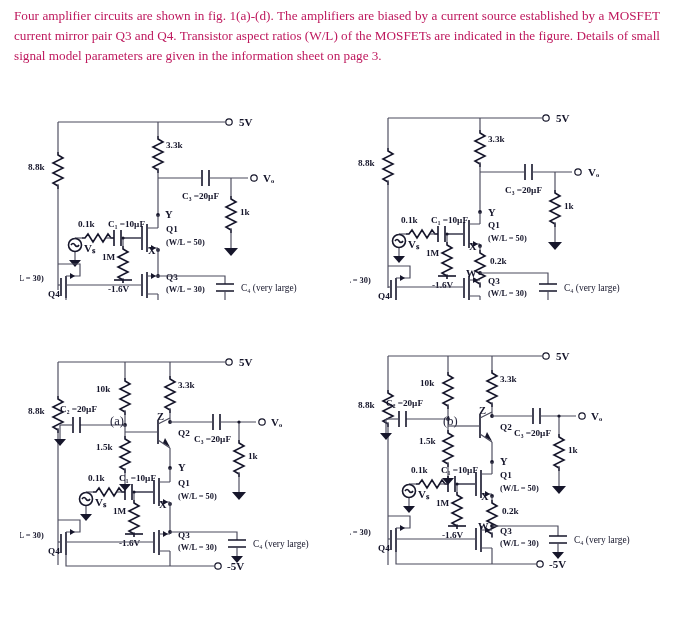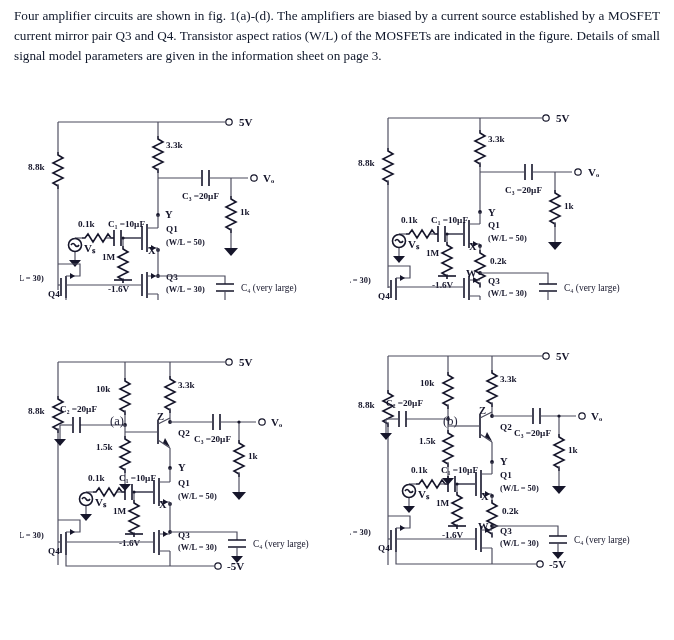--- a/index.html
+++ b/index.html
@@ -16,21 +16,21 @@
     overflow: hidden;
   }
   #intro {
     position: absolute;
     left: 14px;
     top: 6px;
     width: 646px;
     font-size: 13.2px;
     line-height: 1.52;
     text-align: justify;
-    color: #0f172a;
+    color: #be185d;
     font-family: Liberation Serif, serif;
   }
   .fig-wrap {
     position: absolute;
     left: 0;
     top: 96px;
     width: 674px;
     height: 544px;
   }
   .panel {

